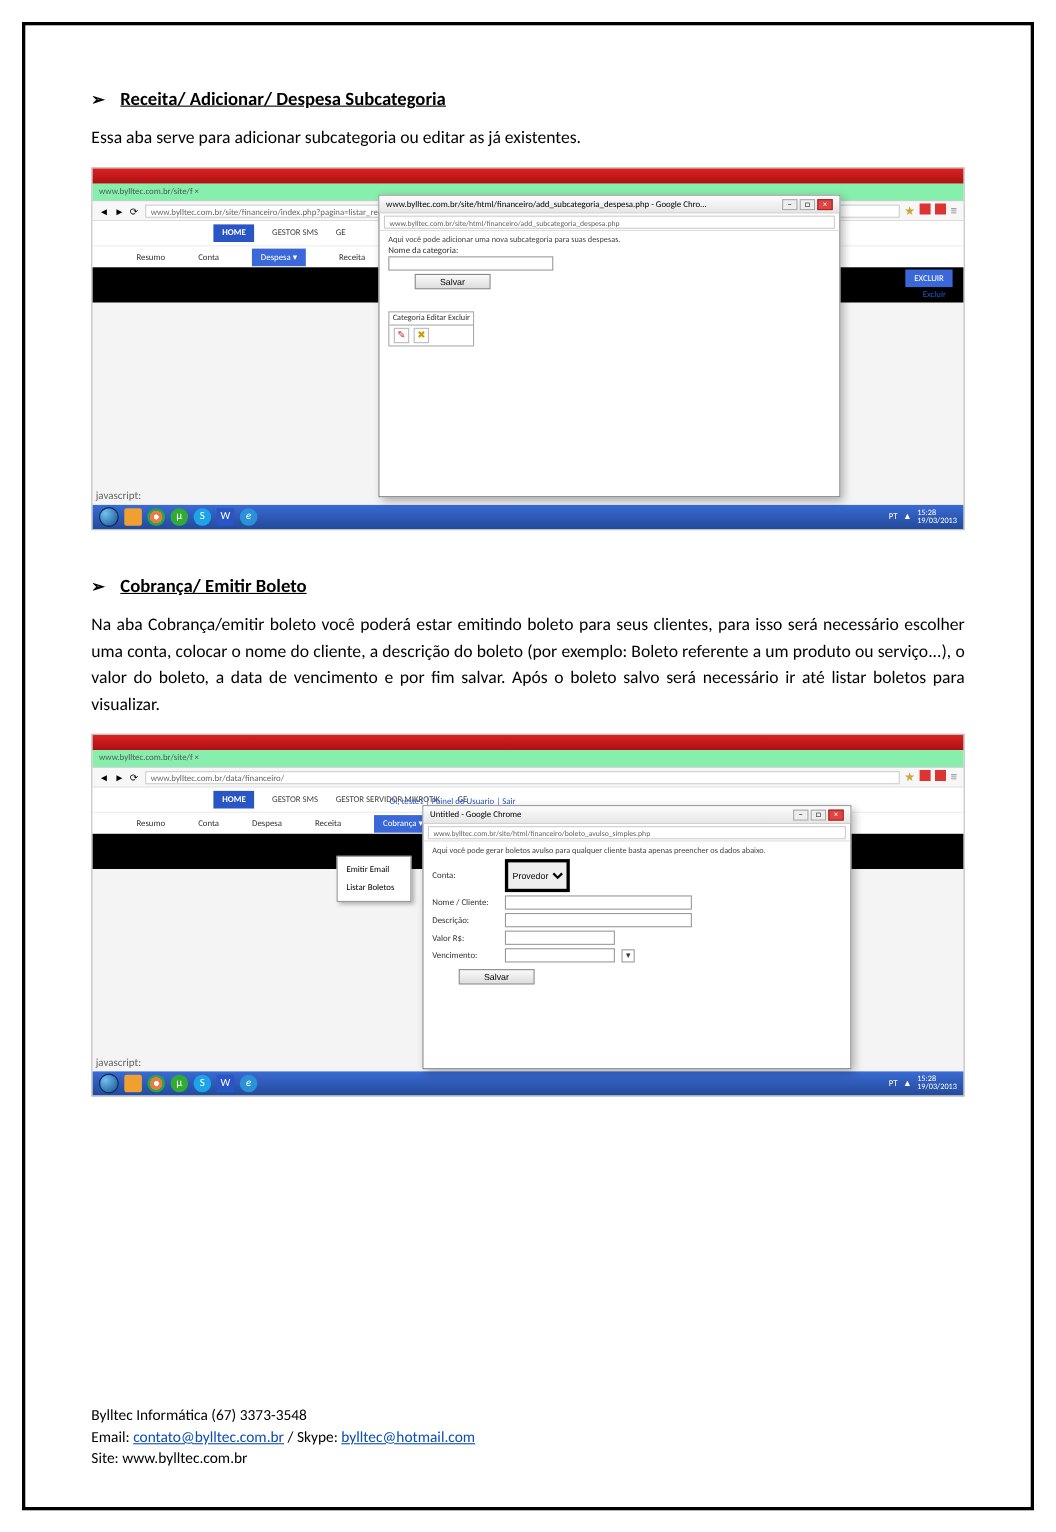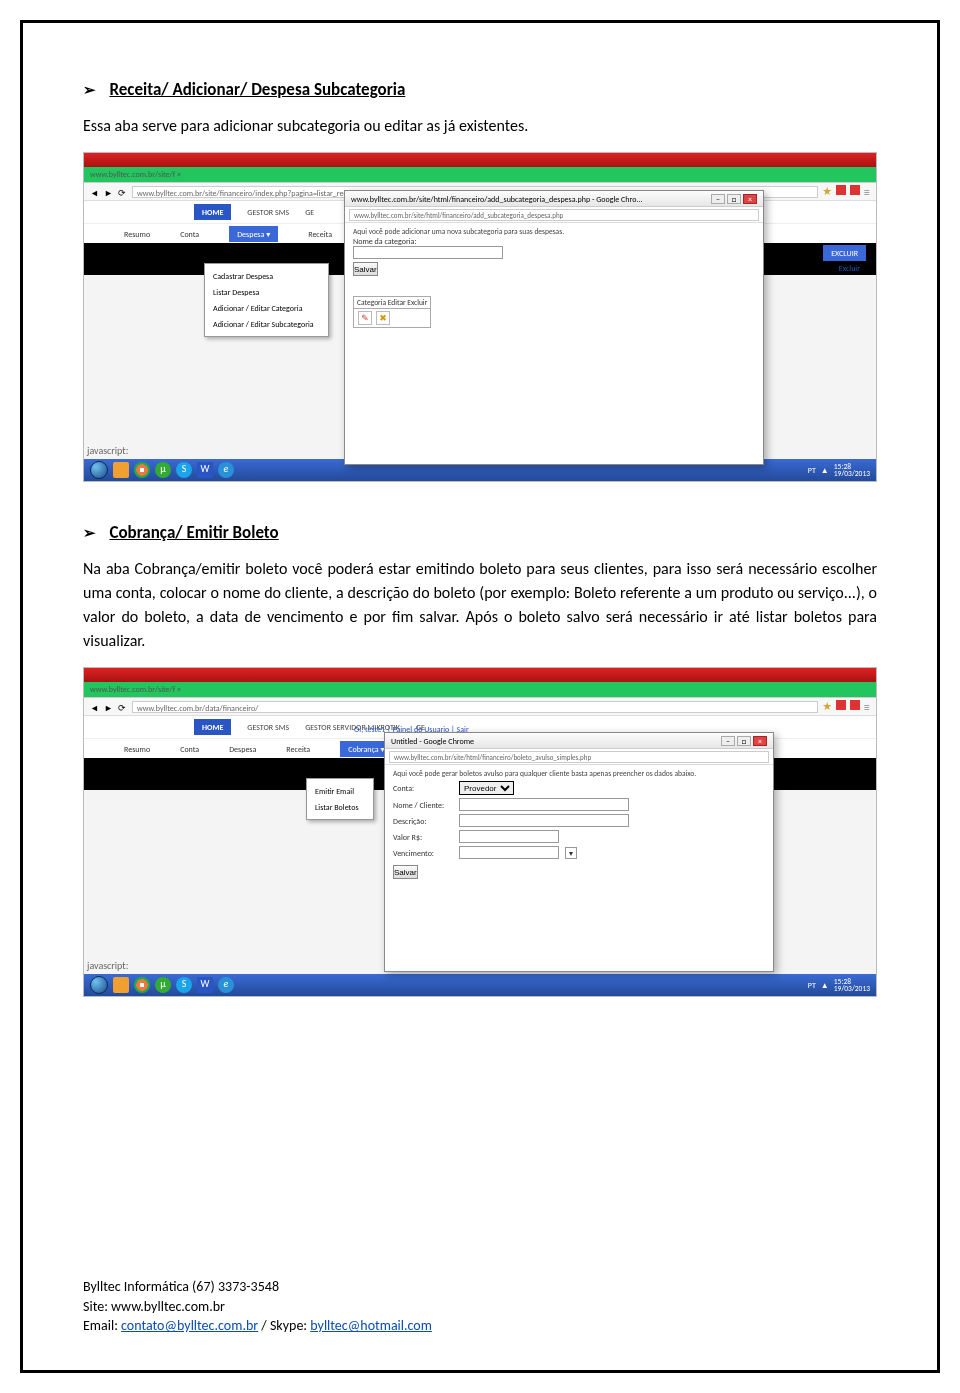--- a/index.html
+++ b/index.html
@@ -42,21 +42,21 @@
     border: 1px solid #bbb;
     position: relative;
     margin: 8px 0 40px 0;
     font-size: 9px;
     overflow: hidden;
   }
   .titlebar-red {
     height: 14px; background: linear-gradient(#d22, #a11);
   }
   .tabstrip {
-    height: 16px; background: #22c55e; border-bottom: 1px solid #ccc;
+    height: 16px; background: #86efac; border-bottom: 1px solid #ccc;
     padding: 2px 6px; font-size: 8px; color: #555;
   }
   .addrbar {
     height: 18px; background: #f7f7f7; border-bottom: 1px solid #ddd;
     display: flex; align-items: center; padding: 0 6px; gap: 4px;
   }
   .addr-icon { width: 10px; height: 10px; display: inline-block; }
   .addr-input {
     flex: 1; height: 12px; background: #fff; border: 1px solid #ccc;
     font-size: 8px; padding: 0 4px; line-height: 12px; color: #666;
@@ -110,21 +110,21 @@
     padding: 2px 4px; gap: 3px;
   }
   .popup-addr .addr-input { font-size: 7px; }
   .popup-body { padding: 4px 8px; font-size: 8px; color: #333; }
   .popup-body .msg { font-size: 7.5px; color: #444; }
   .popup-body input[type=text] {
     height: 13px; border: 1px solid #999; font-size: 8px; padding: 0 3px;
   }
   .popup-body button.small {
     height: 14px; font-size: 8px; border: 1px solid #888;
-    background: linear-gradient(#fafafa,#ddd); padding: 0 0; margin-top: 3px;
+    background: linear-gradient(#fafafa,#ddd); padding: 0 22px; margin-top: 3px; margin-left: 24px;
   }
   .categoria-box {
     margin-top: 20px; border: 1px solid #aaa; display: inline-block;
     font-size: 7.5px;
   }
   .categoria-box .hdr { border-bottom: 1px solid #aaa; padding: 1px 3px; }
   .categoria-box .row { padding: 2px 4px; display: flex; gap: 4px; }
   .cat-ico {
     width: 14px; height: 14px; border: 1px solid #bbb; display: inline-block;
     text-align: center; line-height: 12px; font-size: 9px;
@@ -156,21 +156,21 @@
   .tb-clock { line-height: 1; font-size: 7.5px; }
 
   .status {
     position: absolute; left: 3px; bottom: 24px; font-size: 10px; color: #666;
   }
 
   
   .form-row { display: flex; align-items: center; gap: 6px; margin: 3px 0; }
   .form-row label { width: 60px; font-size: 8px; color: #333; }
   .form-row select {
-    height: 14px; font-size: 8px; border: 1px solid #000000;
+    height: 30px; font-size: 8px; border: 3px solid #000000;
   }
 
   
   .footer {
     position: absolute; left: 60px; bottom: 34px;
     font-size: 14px; line-height: 1.4;
   }
   .footer a { color: #0b4db3; text-decoration: underline; }
 
   
@@ -222,28 +222,22 @@
       </span>
       <span>Receita</span>
       <span>Co</span>
     </div>
 
     <div class="excluir-tab">EXCLUIR</div>
     <div class="excluir-link">Excluir</div>
 
     <div class="blackbar"></div>
 
-    <div class="dropdown-menu" style="top:110px;">
-      <div>Cadastrar Despesa</div>
-      <div>Listar Despesa</div>
-      <div>Adicionar / Editar Categoria</div>
-      <div>Adicionar / Editar Subcategoria</div>
-    </div>
-
-    <div class="popup" style="top:37px;">
+
+    <div class="popup" style="top:24px;">
       <div class="popup-title">
         <span>www.bylltec.com.br/site/html/financeiro/add_subcategoria_despesa.php - Google Chro...</span>
         <span class="popup-winbtns">
           <span>–</span>
           <span>□</span>
           <span class="close">×</span>
         </span>
       </div>
       <div class="popup-addr">
         <div class="addr-input">www.bylltec.com.br/site/html/financeiro/add_subcategoria_despesa.php</div>
@@ -391,19 +385,19 @@
       <span>▲</span>
       <div class="tb-clock">
         <div>15:28</div>
         <div>19/03/2013</div>
       </div>
     </div>
   </div>
 
   <div class="footer">
     <div>Bylltec Informática (67) 3373-3548</div>
-    <div>Site: www.bylltec.com.br</div>
     <div>
       <span>Email: </span><a href="#">contato@bylltec.com.br</a><span> / Skype: </span><a href="#">bylltec@hotmail.com</a>
     </div>
+    <div>Site: www.bylltec.com.br</div>
   </div>
 
 </div>
 
 </body></html>

